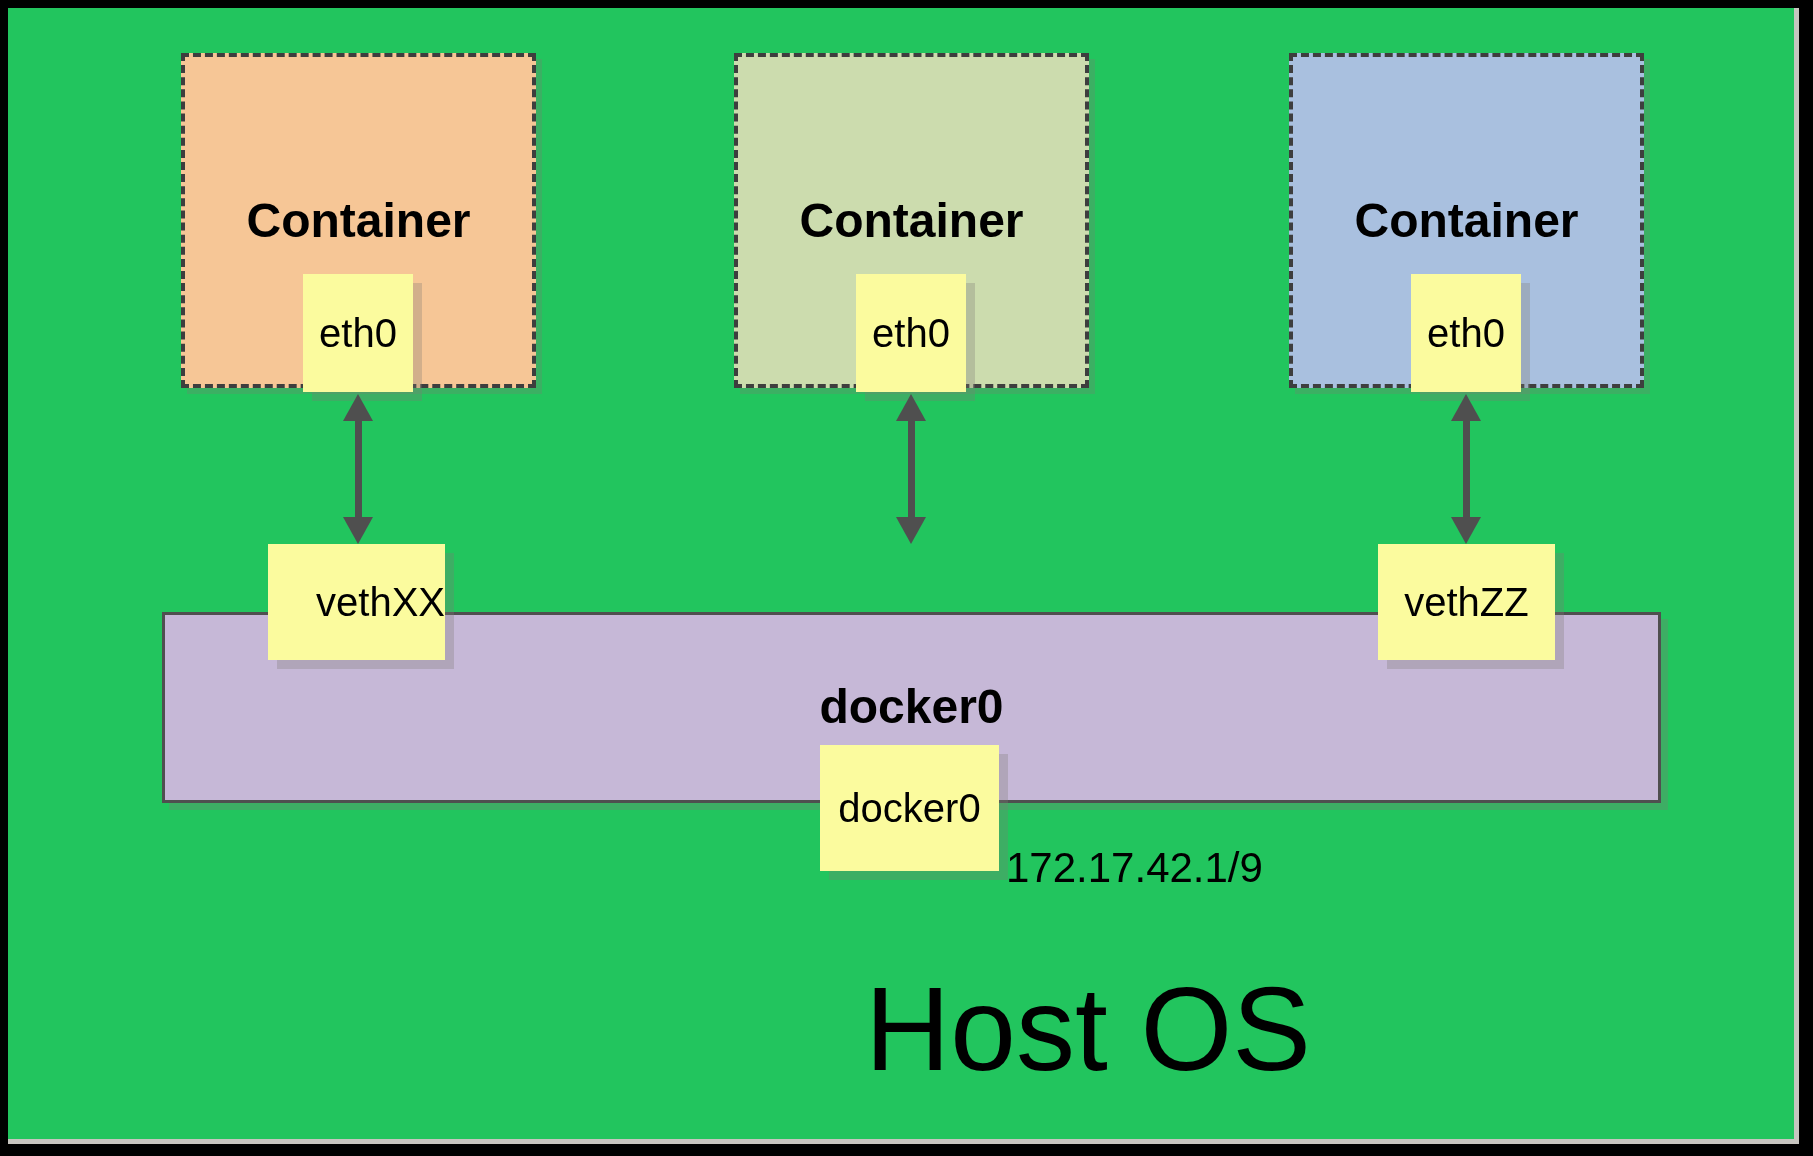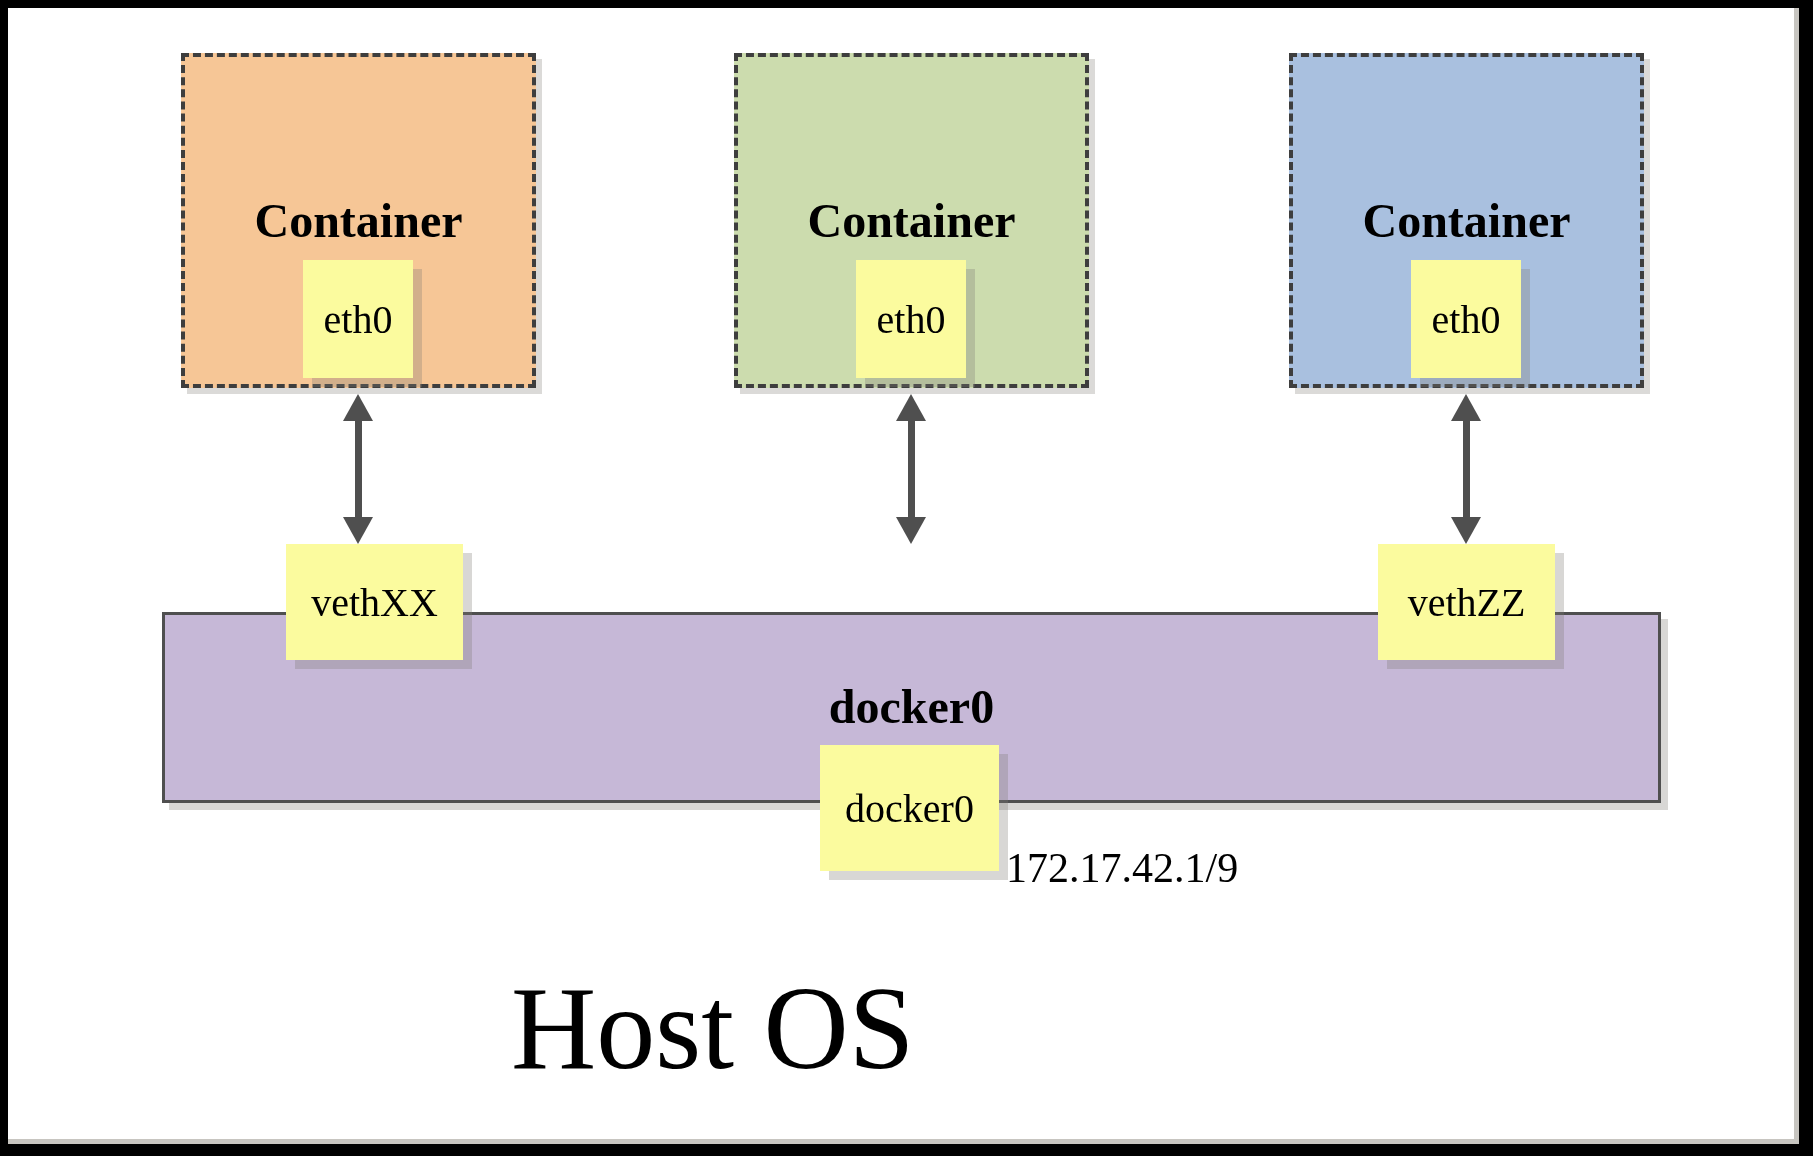--- a/index.html
+++ b/index.html
@@ -9,24 +9,23 @@
     position: relative;
     width: 1813px;
     height: 1156px;
     background: #000000;
     overflow: hidden;
   }
   .panel {
     position: absolute;
     left: 8px; top: 8px;
     width: 1786px; height: 1131px;
-    background: #ffffff;
+    background: #22c55e;
     border-right: 5px solid #C7C5C0;
     border-bottom: 5px solid #C7C5C0;
-    font-family: Liberation Serif, serif;
   }
 
   
   .container-box {
     position: absolute;
     top: 45px;
     width: 355px;
     height: 335px;
     border: 4px dashed #3E3E3E;
     box-sizing: border-box;
@@ -49,27 +48,27 @@
   .iface-box {
     position: absolute;
     box-shadow: 9px 9px 0 rgba(125,122,115,0.30);
     display: flex;
     align-items: center;
     justify-content: center;
     z-index: 5;
   }
   .iface-box span { font-size: 40px; color: #000; }
 
-  .eth { width: 110px; height: 118px; top: 252px; z-index: 3; }
+  .eth { width: 110px; height: 118px; top: 266px; z-index: 3; }
   .e1 { left: 295px; }
   .e2 { left: 848px; }
   .e3 { left: 1403px; }
 
   .veth { width: 177px; height: 116px; top: 536px; }
-  .v1 { left: 278px; }
+  .v1 { left: 260px; justify-content: flex-end; }
   .v2 { left: 815px; }
   .v3 { left: 1370px; }
 
   .dockerbox { width: 179px; height: 126px; top: 737px; left: 812px; }
 
   
   .arrow { position: absolute; width: 34px; top: 386px; height: 150px; z-index: 4; }
   .a1 { left: 333px; }
   .a2 { left: 886px; }
   .a3 { left: 1441px; }
@@ -120,21 +119,21 @@
     left: 998px; top: 836px;
     font-size: 42px;
     color: #000;
     z-index: 1;
   }
 
   .host-label {
     position: absolute;
     left: 503px; top: 962px;
     width: 800px;
-    text-align: left;
+    text-align: right;
     font-size: 118px;
     font-weight: normal;
     color: #000;
     line-height: 1;
   }
 </style>
 </head>
 <body>
 
 <div class="stage">

